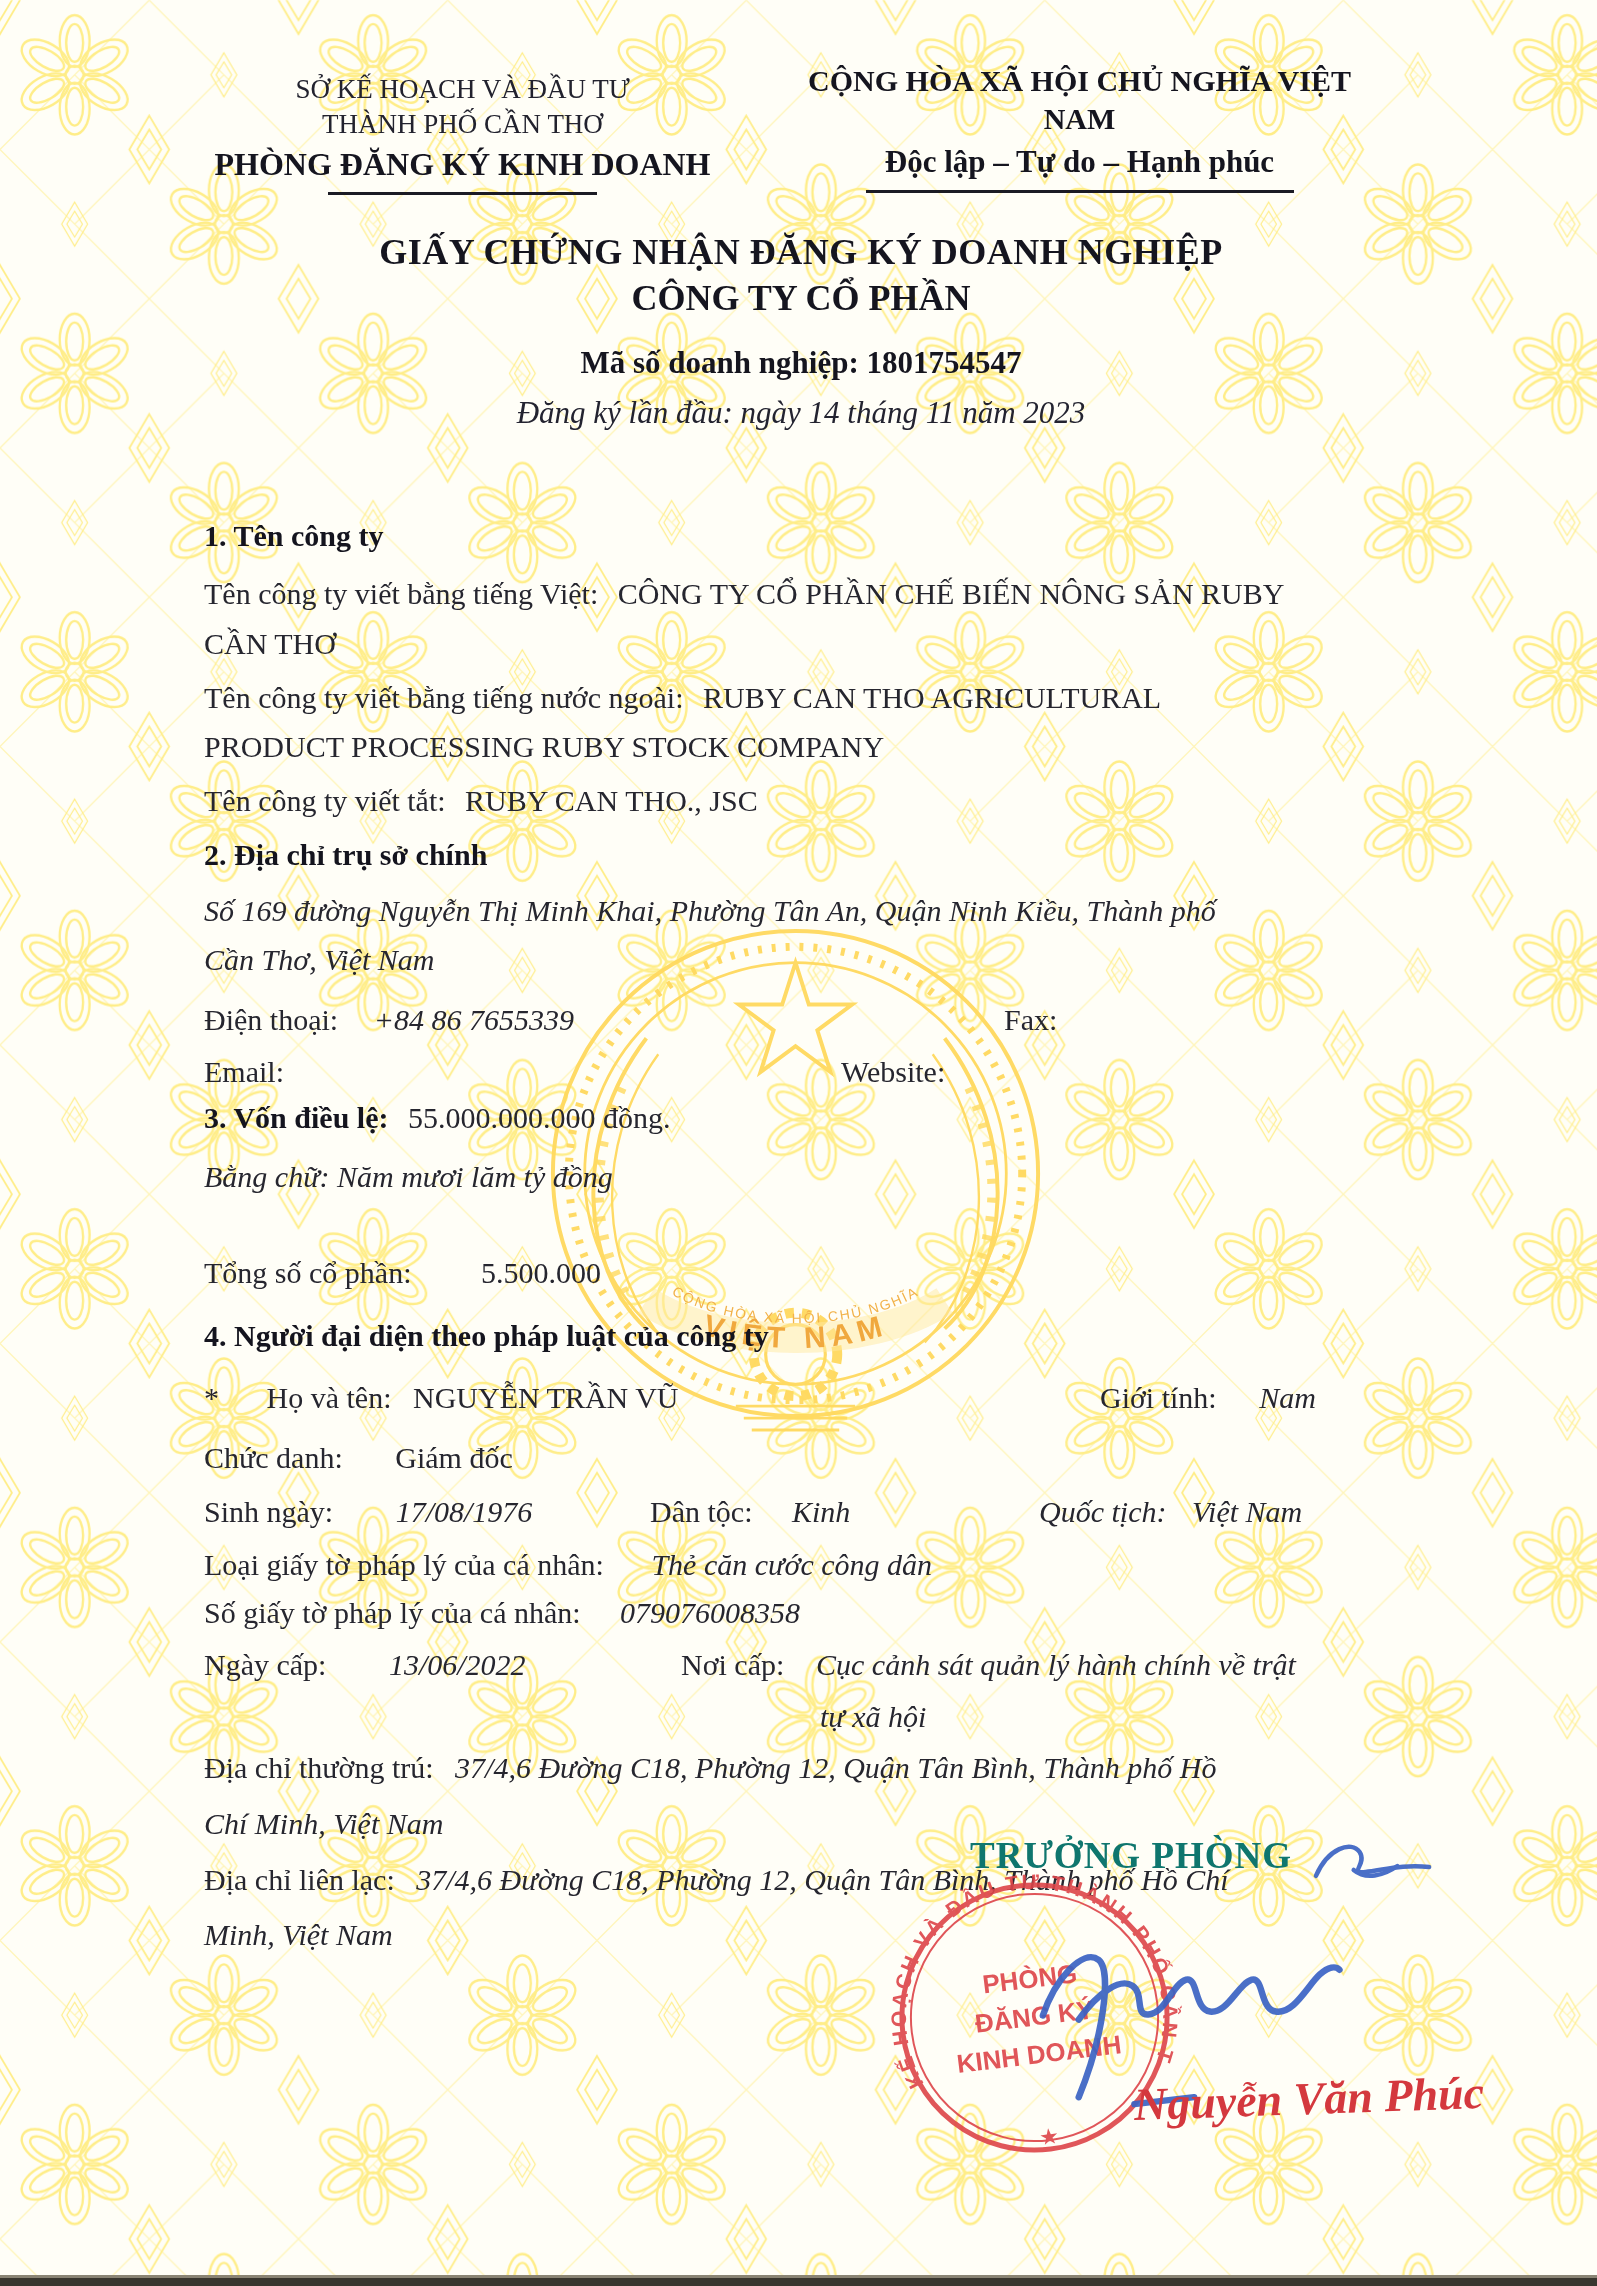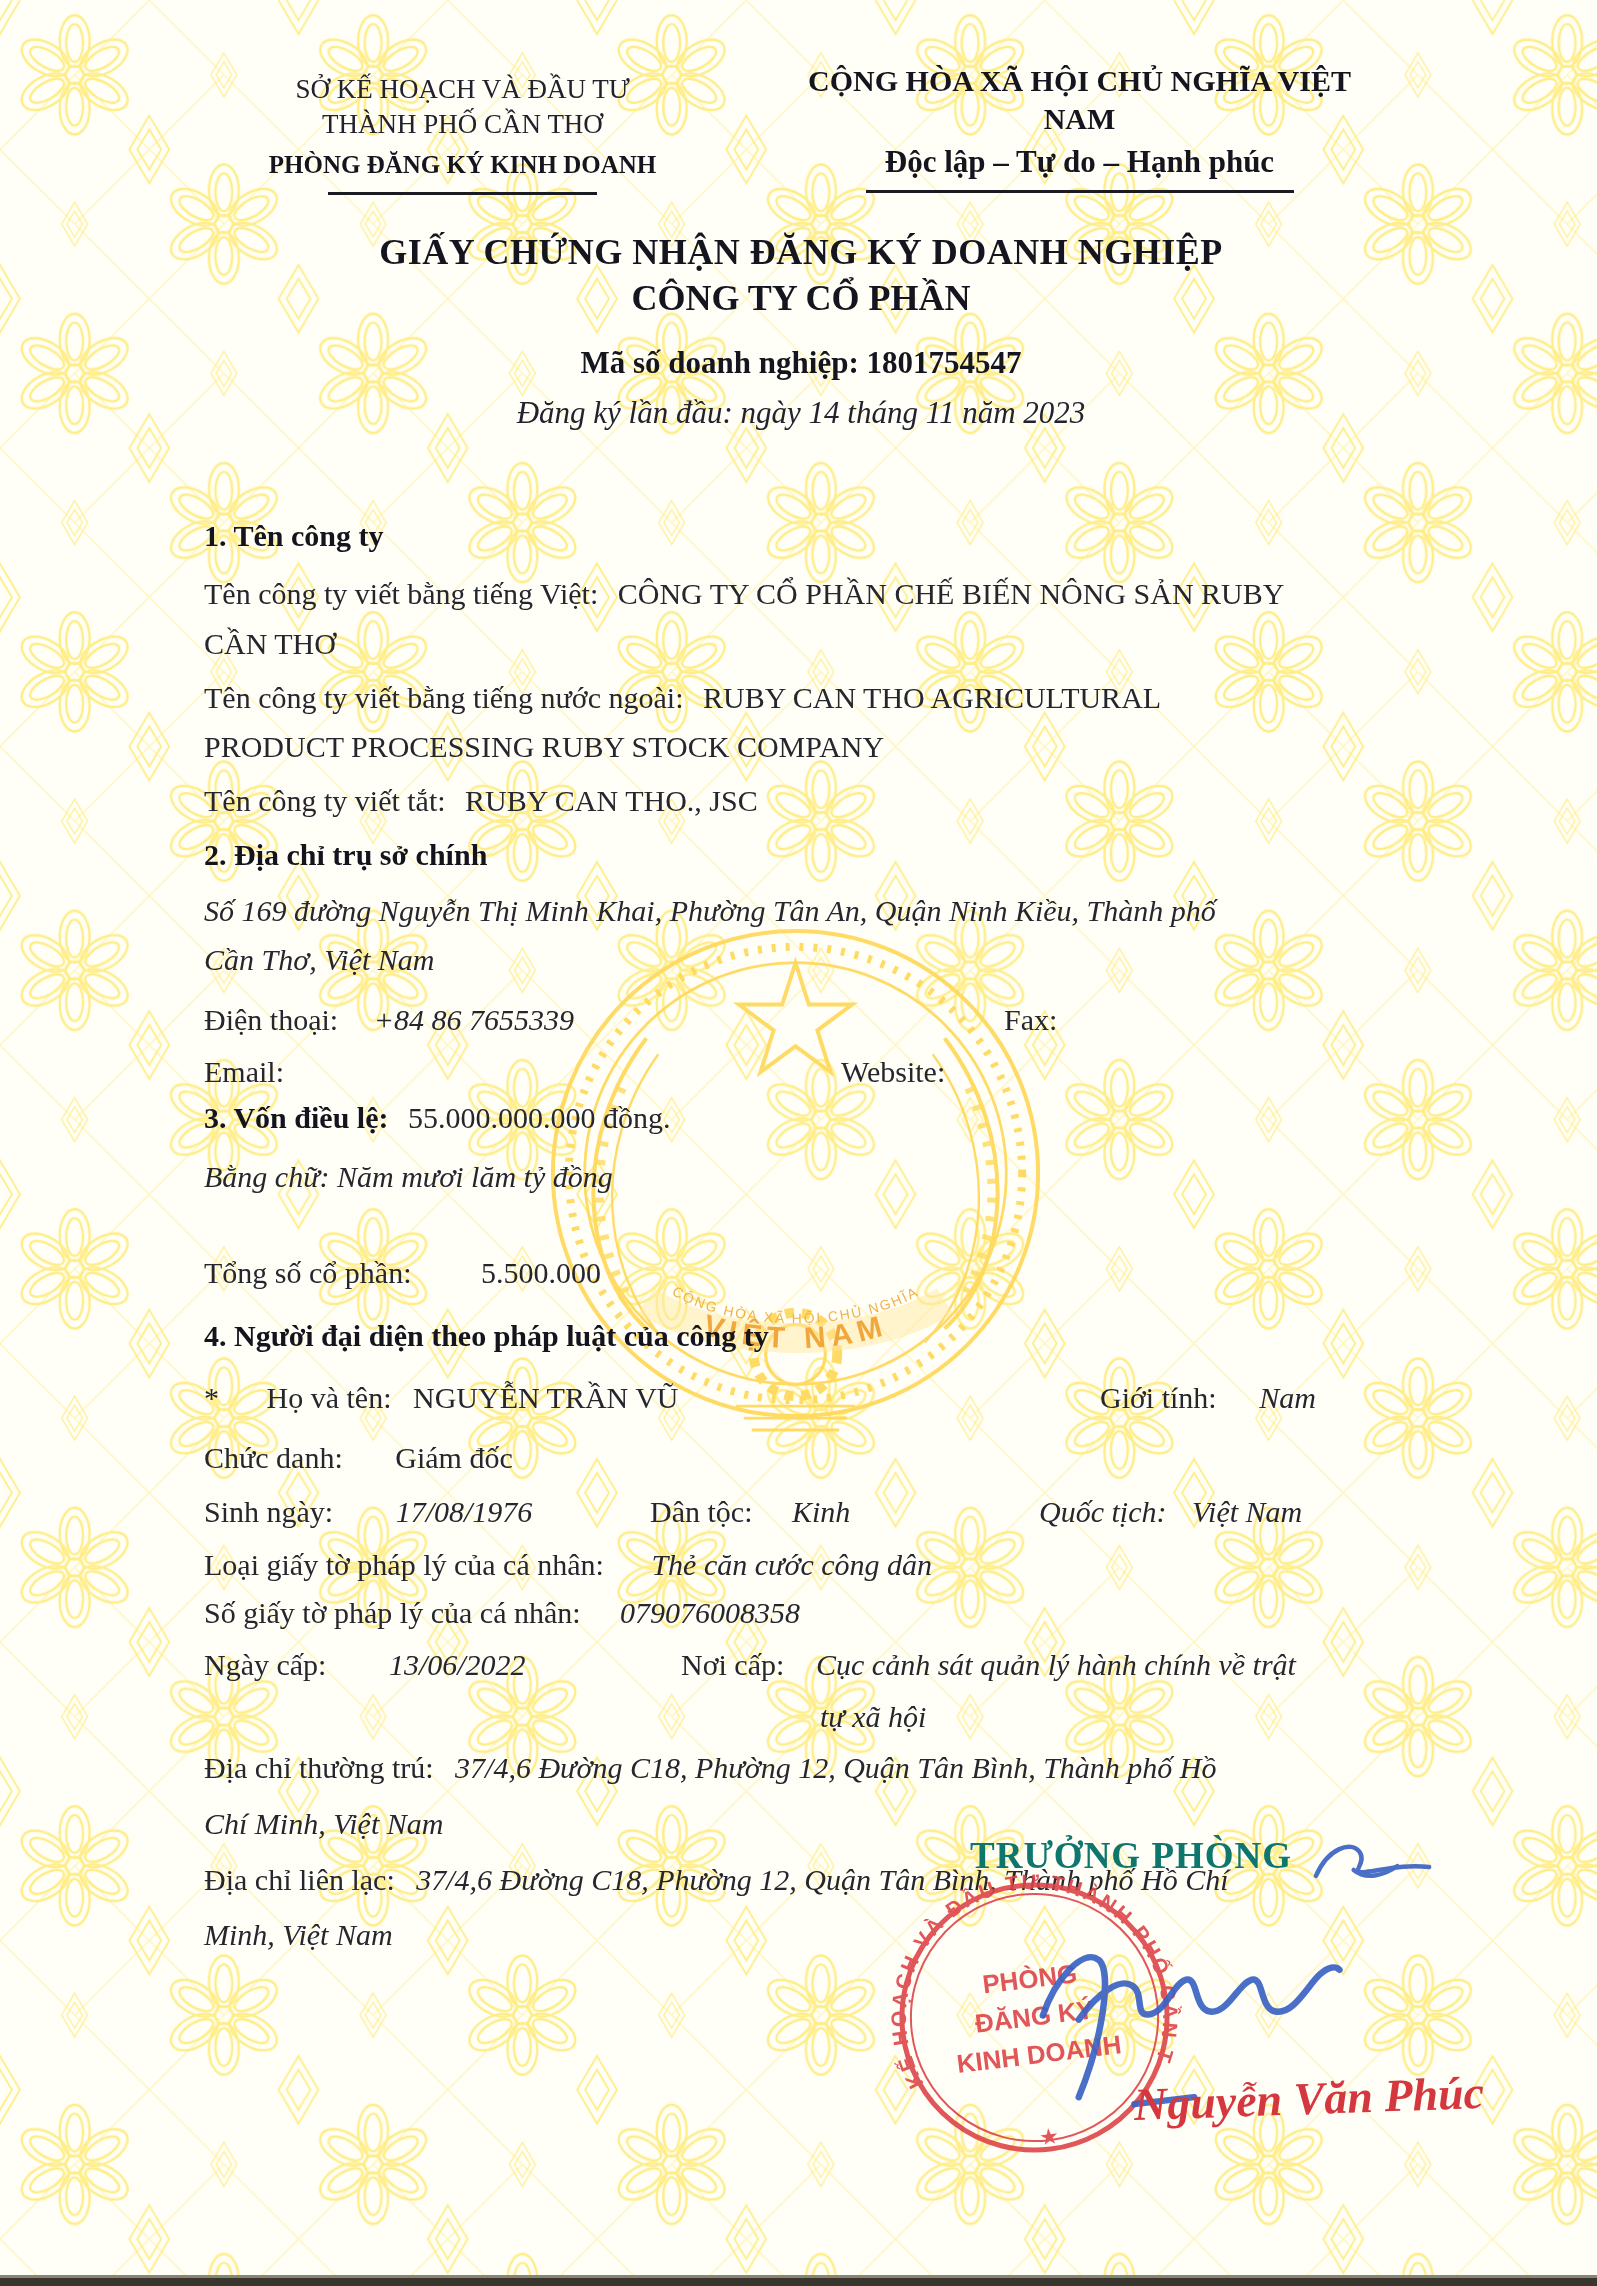--- a/index.html
+++ b/index.html
@@ -1,21 +1,21 @@
 <!DOCTYPE html>
 <html><head>
 <meta charset="utf-8">
 <style>
   html,body{margin:0;padding:0;background:#6e6e6e;}
   .page{position:relative;width:1598px;height:2287px;margin:0 auto;background:#fffef7;
         overflow:hidden;font-family:"Liberation Serif","DejaVu Serif",serif;color:#232231;}
   .abs-svg{position:absolute;pointer-events:none;}
   
   .hl{position:absolute;left:204px;top:72px;width:517px;text-align:center;font-size:27px;line-height:35px;color:#22222e;}
-  .hl .l3{font-weight:bold;font-size:25px;margin-top:5px;color:#15151f;text-align:center;}
+  .hl .l3{font-weight:bold;font-size:32px;margin-top:5px;color:#15151f;text-align:center;}
   .hr{position:absolute;left:796px;top:62px;width:567px;text-align:center;color:#15151f;}
   .hr .l1{font-weight:bold;font-size:30px;line-height:38px;}
   .hr .l2{font-weight:bold;font-size:31px;margin-top:6px;}
   .rule{background:#1b1b24;height:3px;margin:10px auto 0;}
   
   .tblock{position:absolute;left:249px;top:227px;width:1104px;text-align:center;color:#15151f;}
   .t1{font-weight:bold;font-size:36px;line-height:50px;letter-spacing:0.5px;}
   .t2{font-weight:bold;font-size:36px;}
   .tax{font-weight:bold;font-size:31px;margin-top:26px;}
   .reg{font-style:italic;font-size:31px;margin-top:14px;color:#232330;}

